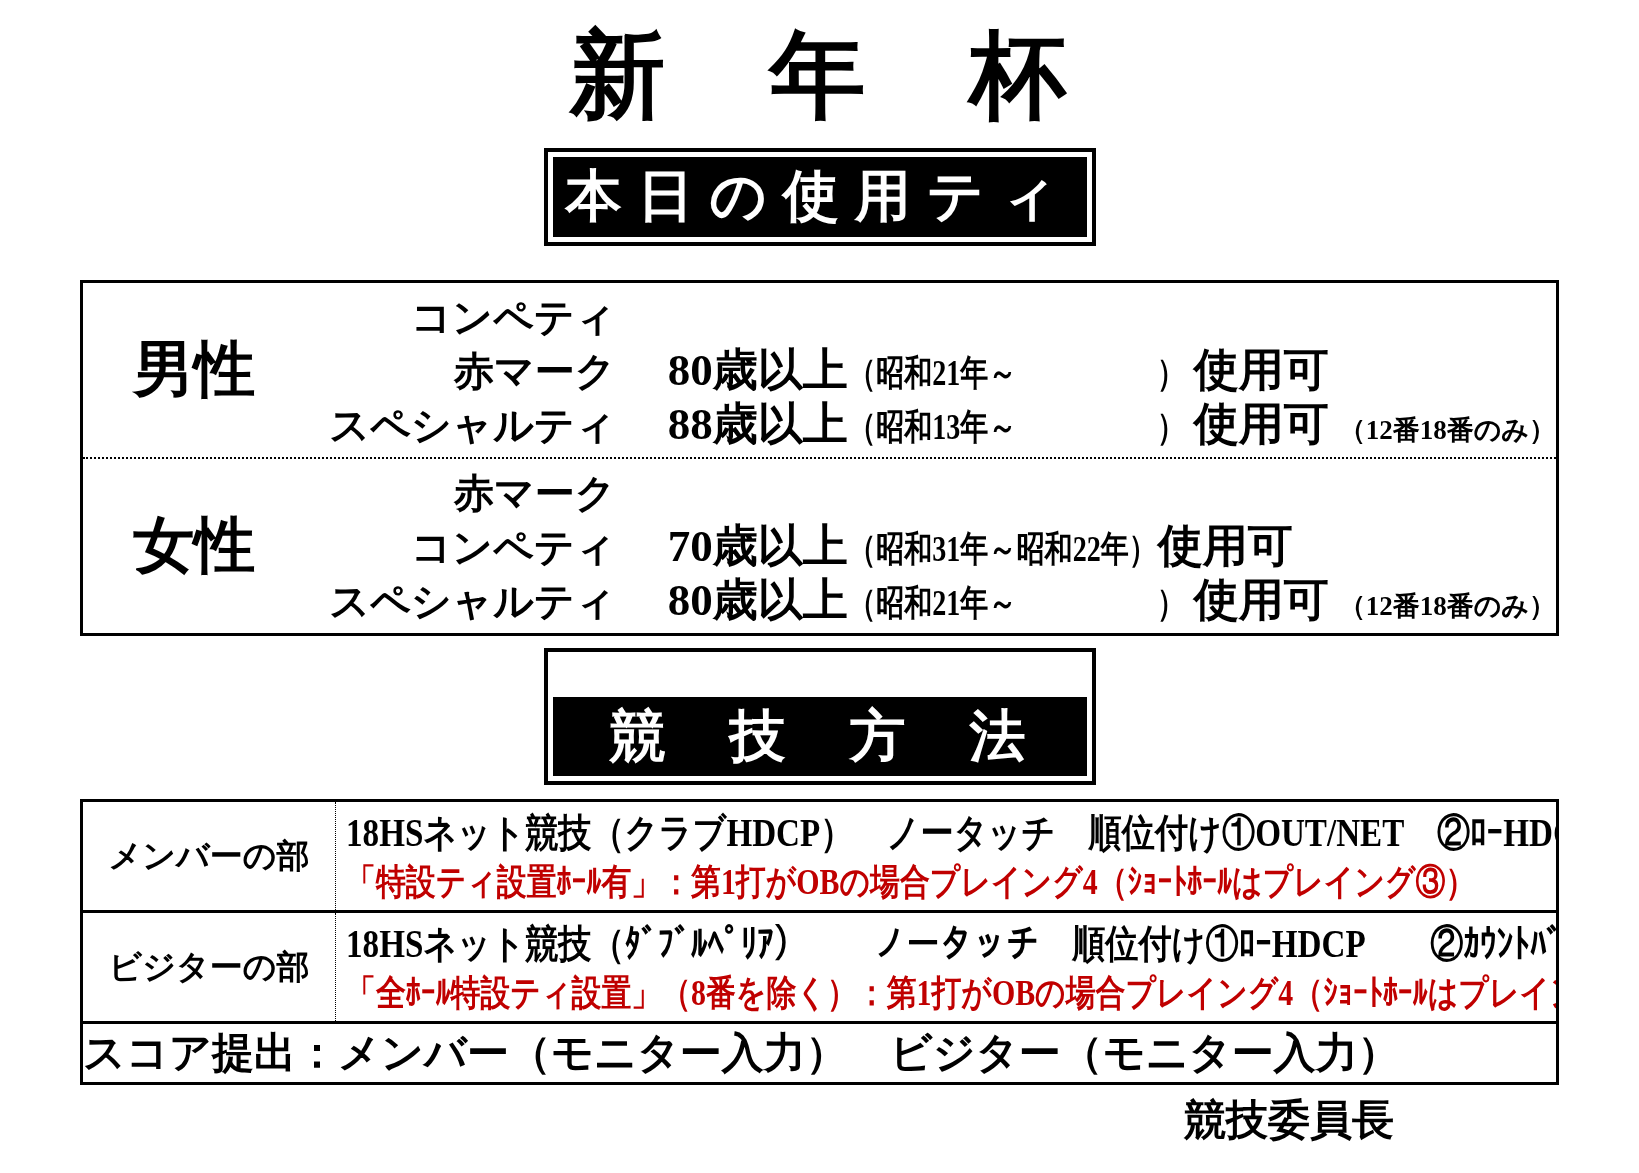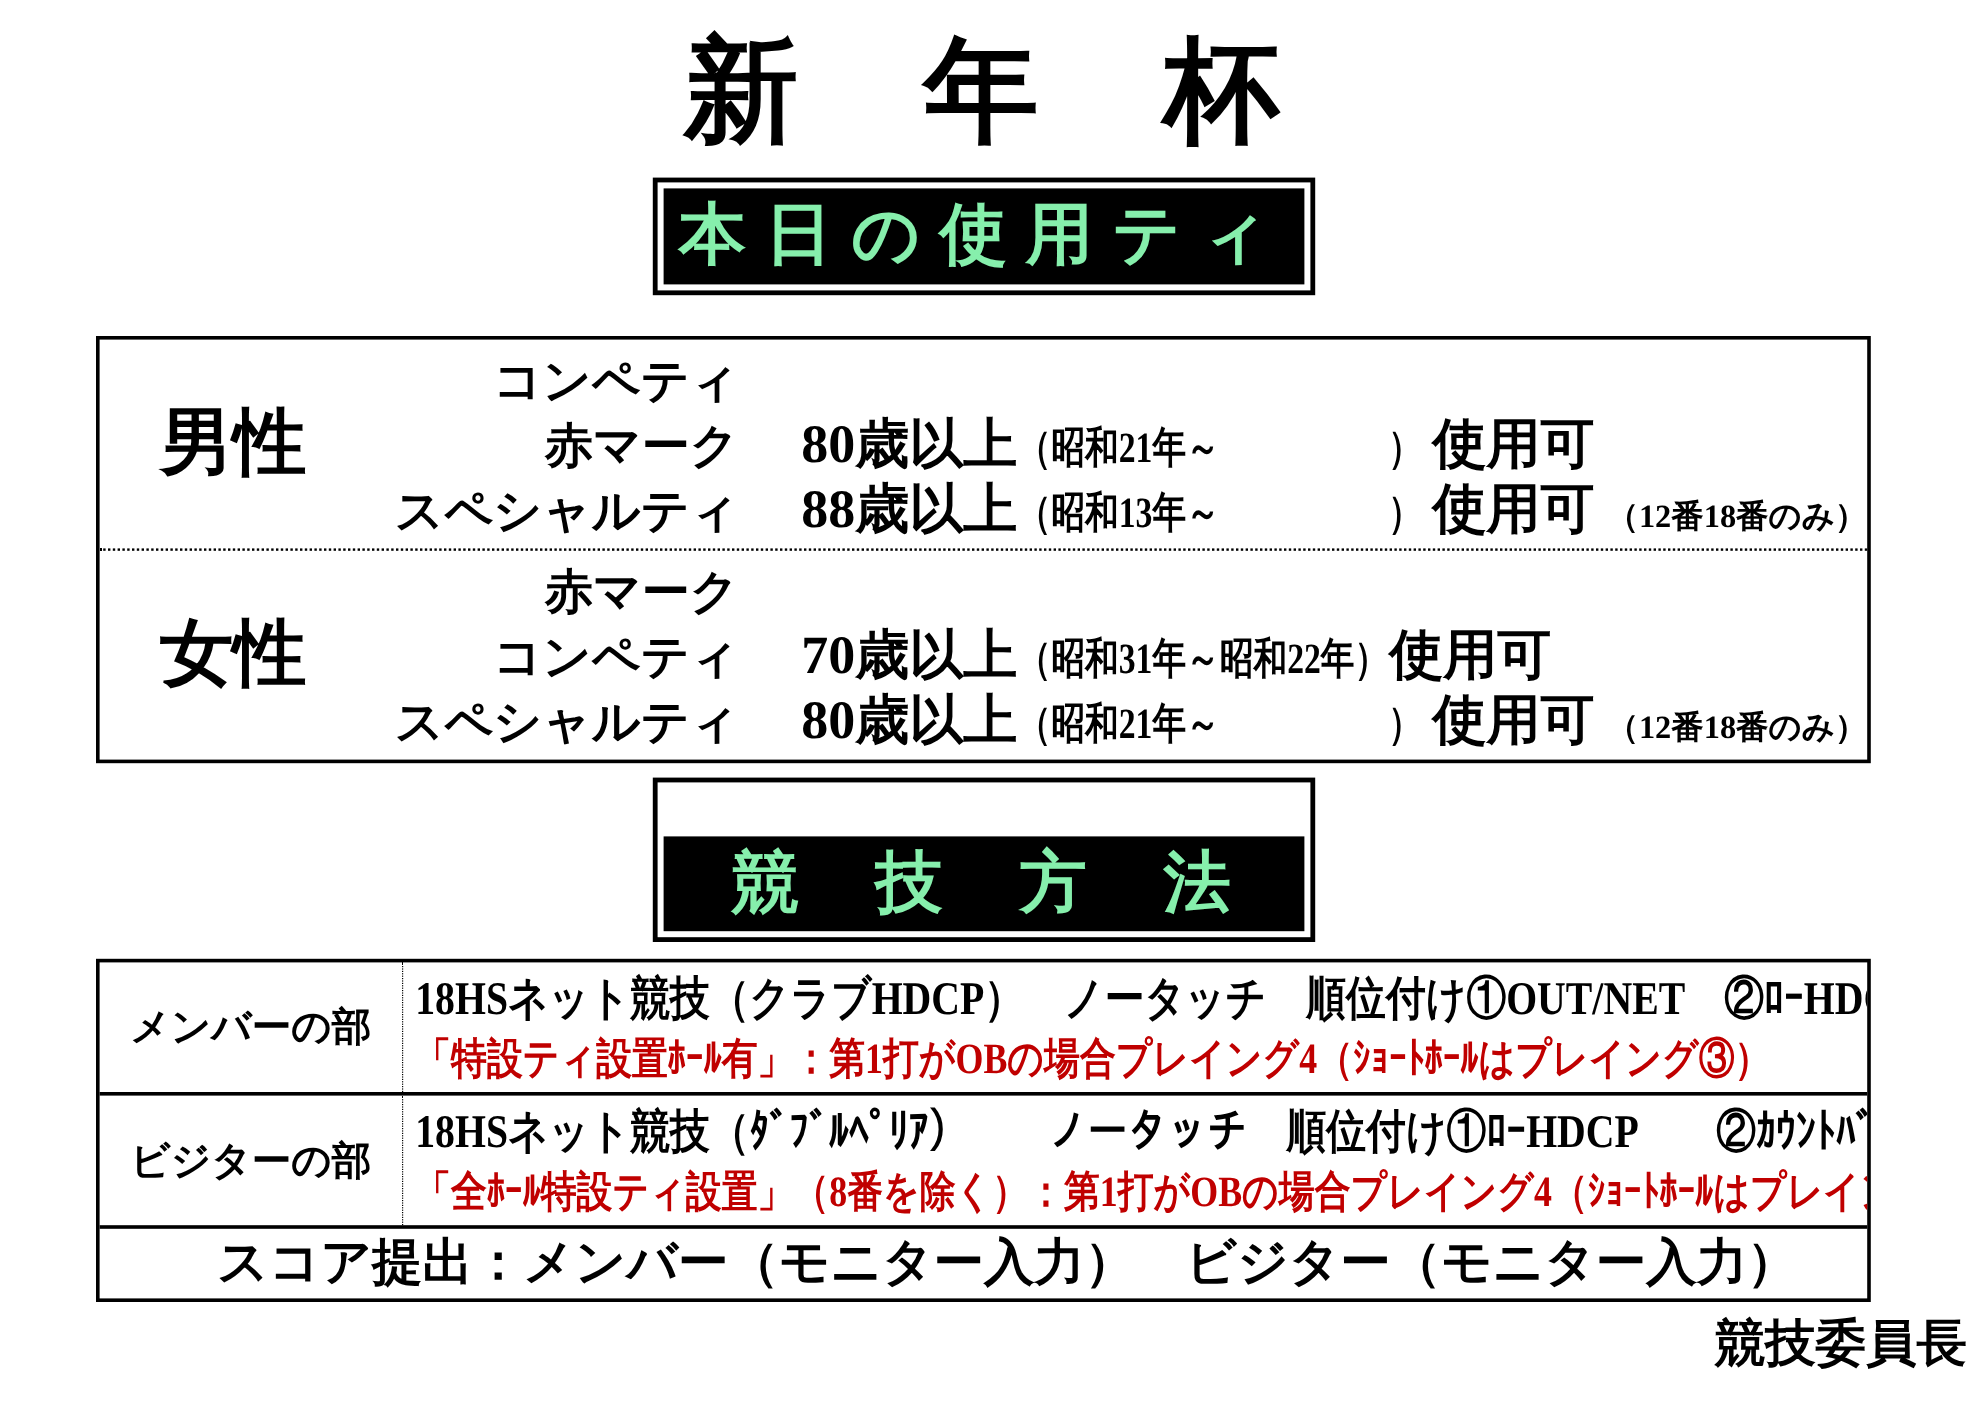--- a/index.html
+++ b/index.html
@@ -11,21 +11,21 @@
   .page-title{
     margin-top:16px;text-align:center;font-size:96px;line-height:1.25;
     letter-spacing:4px;white-space:nowrap;
   }
   
   .bbox{
     width:552px;margin:12px auto 0;border:4px solid #000;background:#fff;
     padding:5px;box-sizing:border-box;
   }
   .bbox-inner{
-    background:#000;color:#86efac;text-align:center;font-size:56px;line-height:1.42;
+    background:#000;color:#ffffff;text-align:center;font-size:56px;line-height:1.42;
     white-space:nowrap;
   }
   .bbox1 .bbox-inner{letter-spacing:16px;}
   .bbox2 .bbox-inner{letter-spacing:4px;margin-top:40px;}
   
   .t1{
     width:1479px;margin:34px auto 0;border:3px solid #000;box-sizing:border-box;
   }
   .t1-half{display:flex;align-items:center;padding:6px 0;}
   .t1-half.men{border-bottom:2px dotted #000;}
@@ -52,25 +52,25 @@
   .t2-content{flex:1;padding:5px 0 5px 10px;overflow:hidden;}
   .t2-rule{
     font-size:39px;height:52px;line-height:52px;white-space:nowrap;color:#000;
     transform:scaleX(0.85);transform-origin:0 50%;
   }
   .t2-ob{
     font-size:36px;height:46px;line-height:46px;white-space:nowrap;color:#C00000;
     transform:scaleX(0.83);transform-origin:0 50%;
   }
   .t2-footer{
-    height:58px;line-height:58px;text-align:center;font-size:42px;white-space:nowrap;padding-left:40px;
+    height:58px;line-height:58px;text-align:left;font-size:42px;white-space:nowrap;
   }
   
   .signature{
-    margin-top:10px;text-align:right;font-size:42px;line-height:1.2;
+    margin-top:10px;text-align:right;padding-right:245px;font-size:42px;line-height:1.2;
   }
 </style>
 </head>
 <body>
 
 <div class="page-title">新　年　杯</div>
 
 <div class="bbox bbox1">
   <div class="bbox-inner">本日の使用ティ</div>
 </div>

